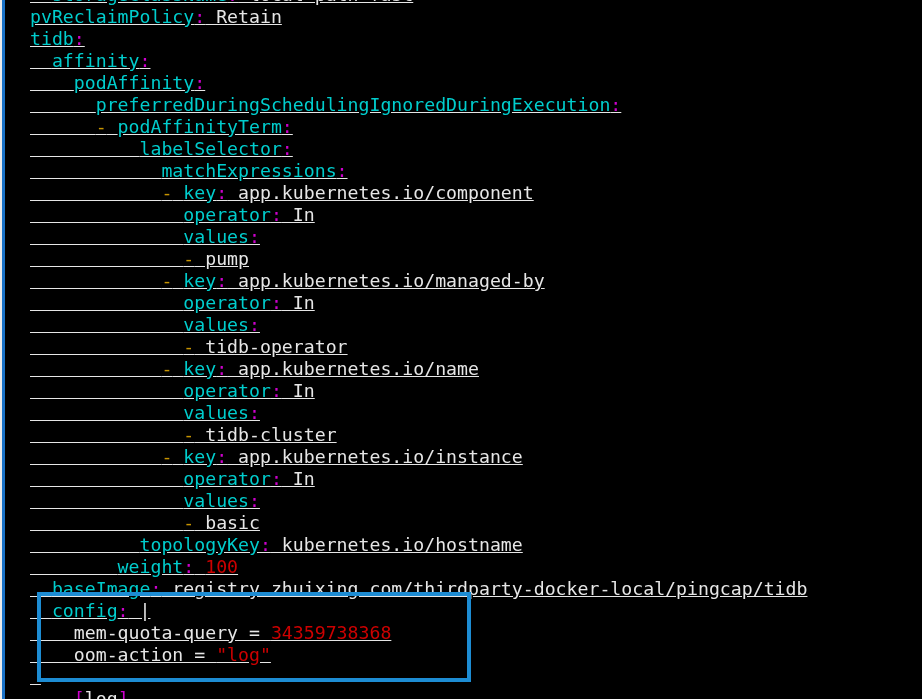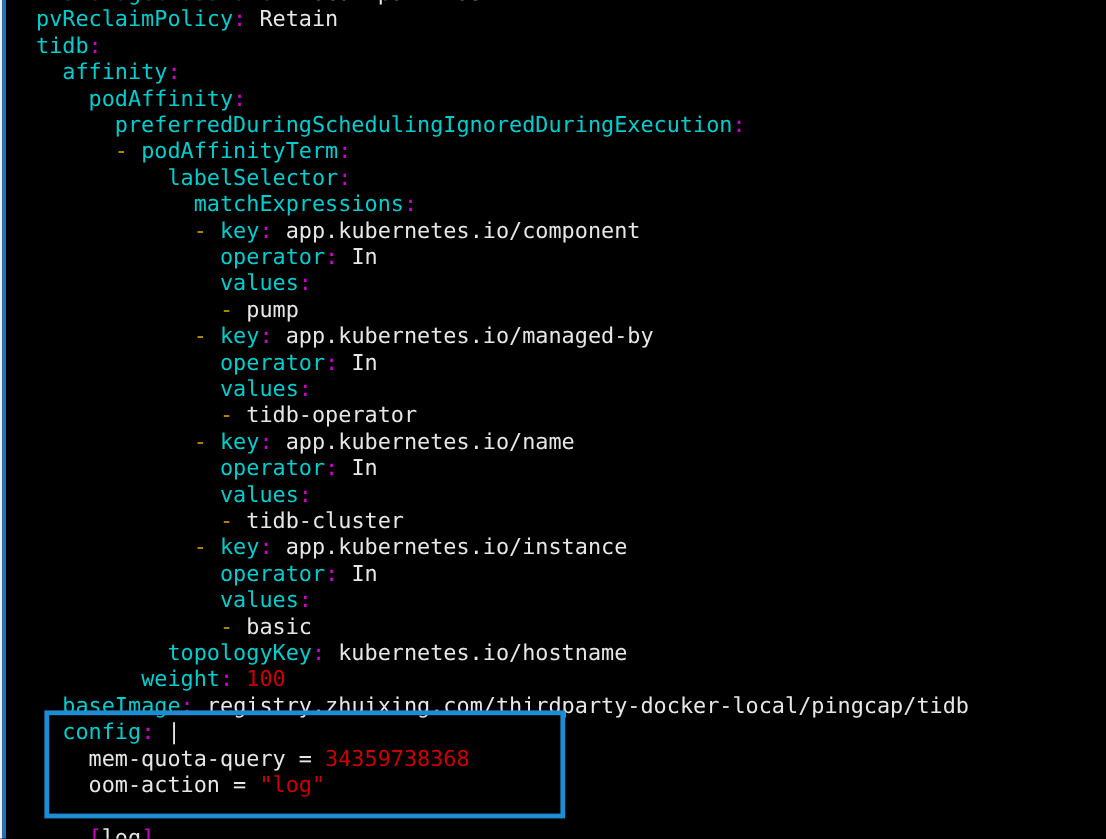--- a/index.html
+++ b/index.html
@@ -14,21 +14,21 @@
     font-family:"DejaVu Sans Mono","Liberation Mono",monospace;
   }
   .screen{position:absolute;inset:0;background:var(--bg);}
   .edge-white{position:absolute;left:0;top:0;width:2px;height:699px;background:var(--edgeW);z-index:10;}
   .edge-blue{position:absolute;left:2px;top:0;width:3px;height:699px;background:var(--edgeB);z-index:10;}
   .code{
     position:absolute;left:30px;top:-16px;
     font-size:18.2px;line-height:22px;white-space:pre;
     color:var(--val);
   }
-  .line{height:22px;}
+  .line{height:22px;text-decoration:underline;}
   .k{color:var(--key);}
   .p{color:var(--pun);}
   .d{color:var(--dash);}
   .v{color:var(--val);}
   .r{color:var(--num);}
   .annotation-box{
     position:absolute;left:37px;top:592px;width:434px;height:90px;
     border:4px solid var(--box);z-index:5;background:transparent;
   }
 </style>

